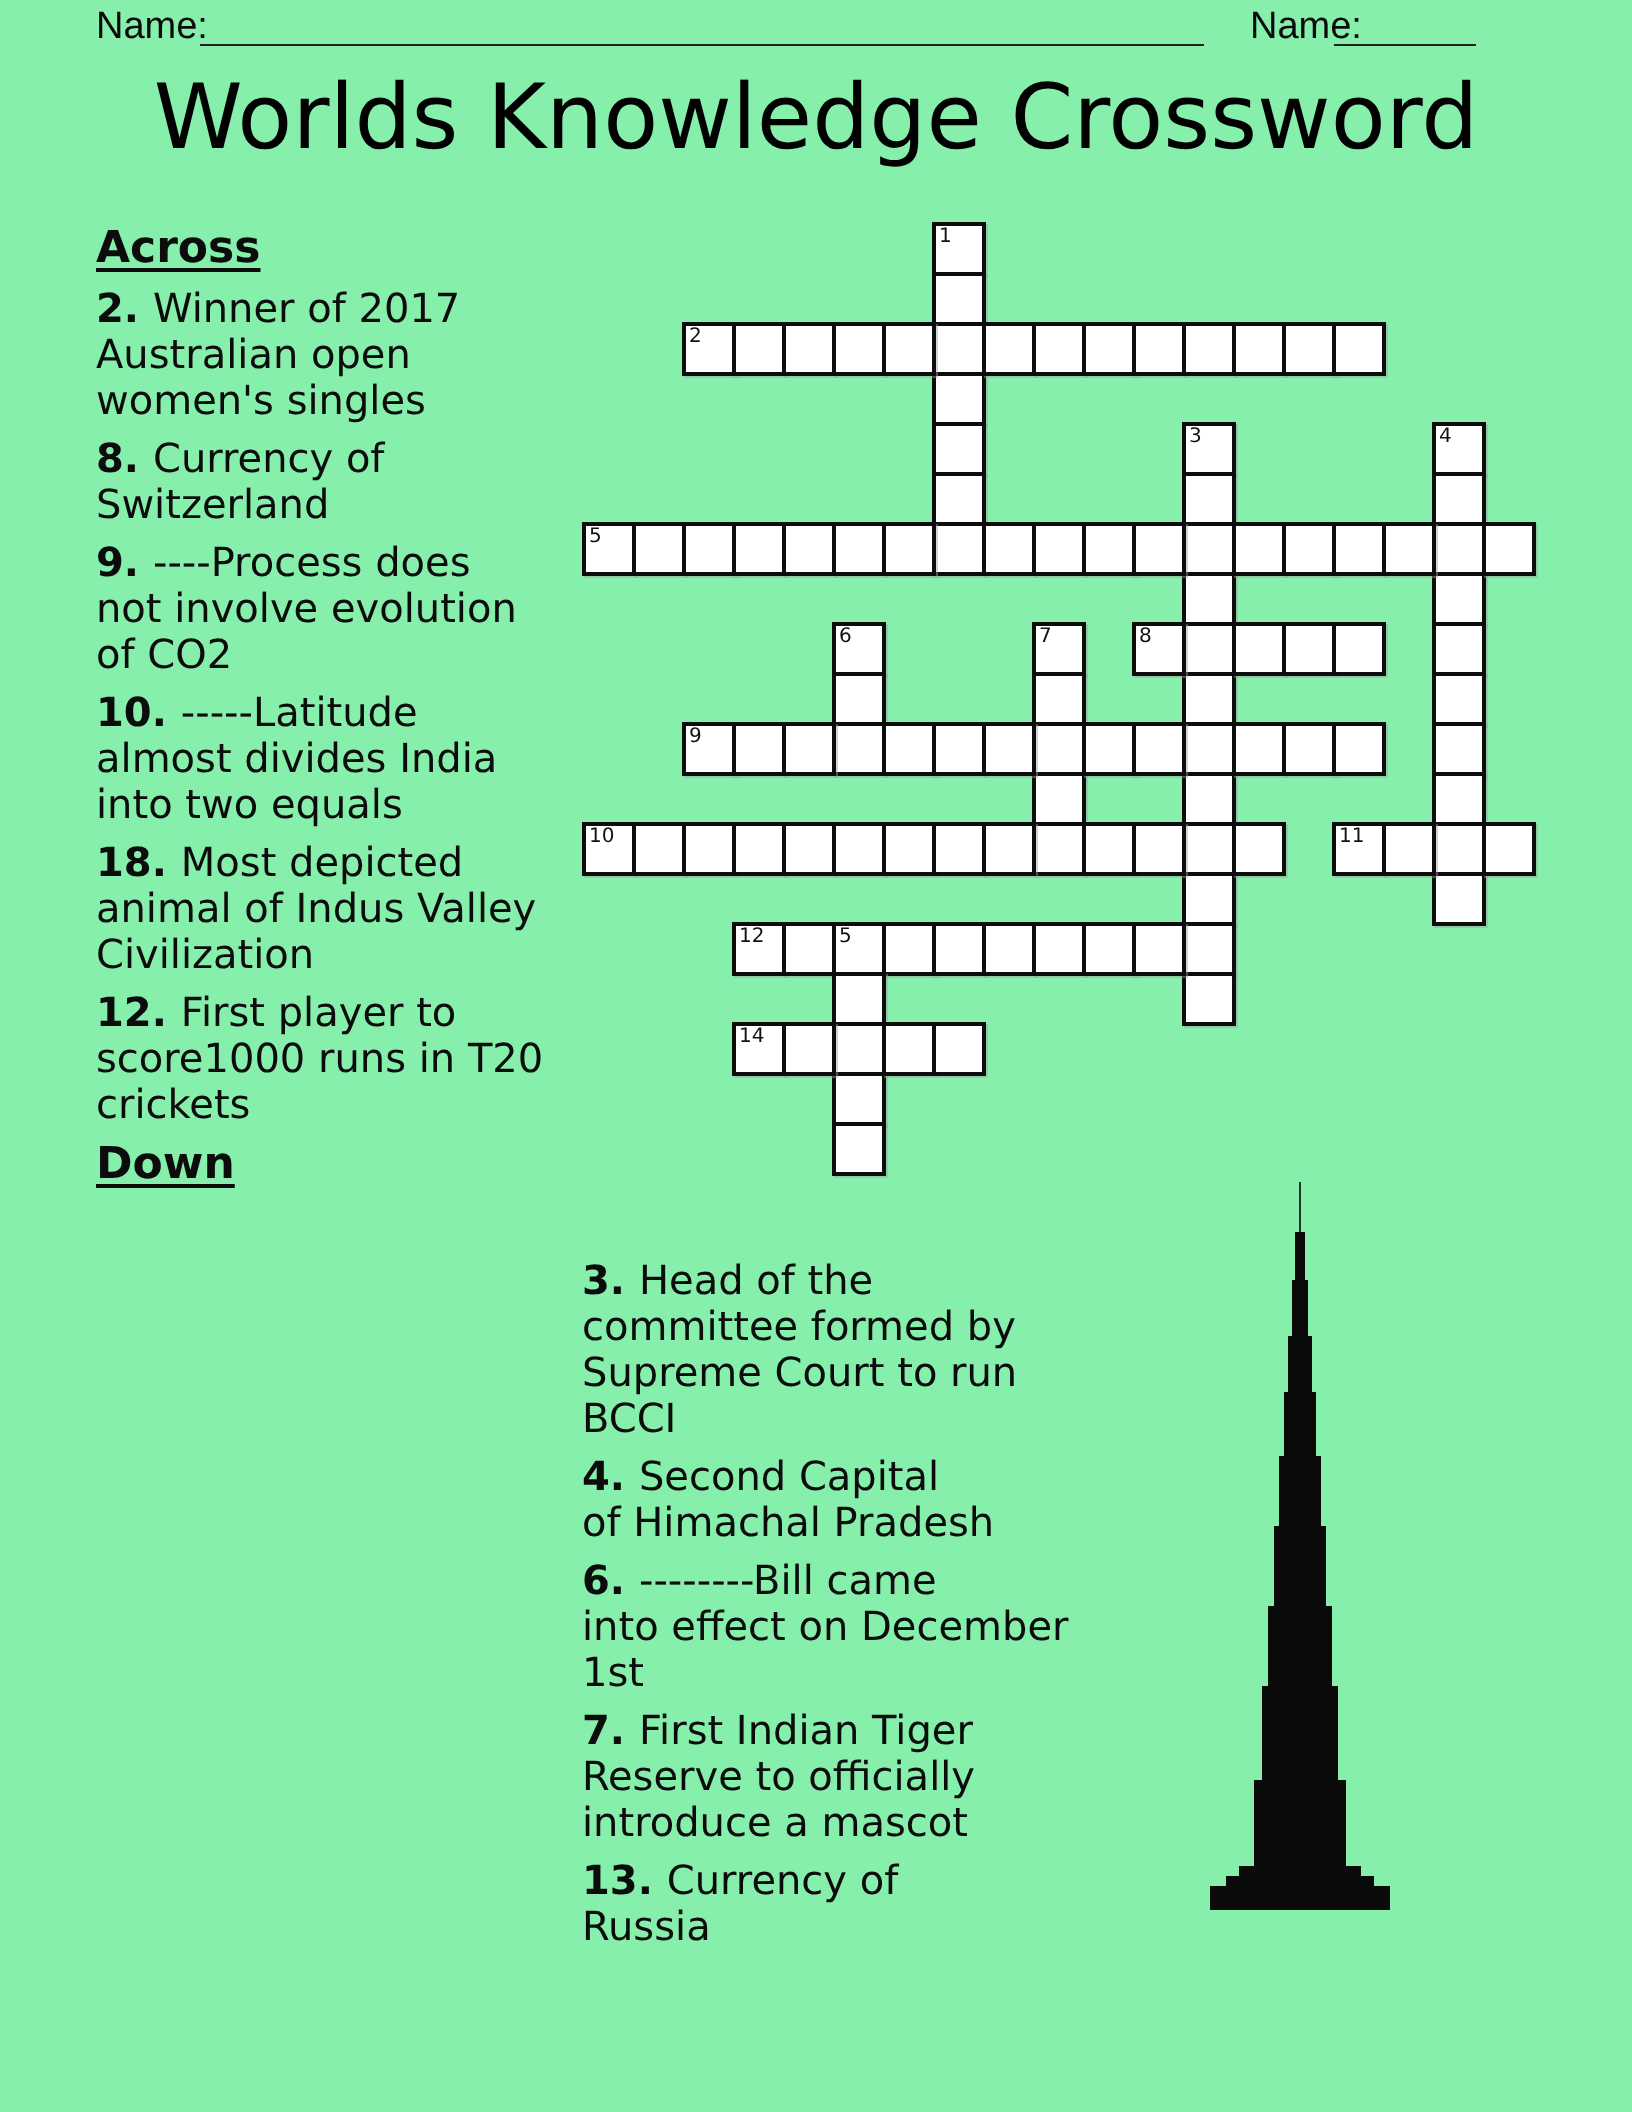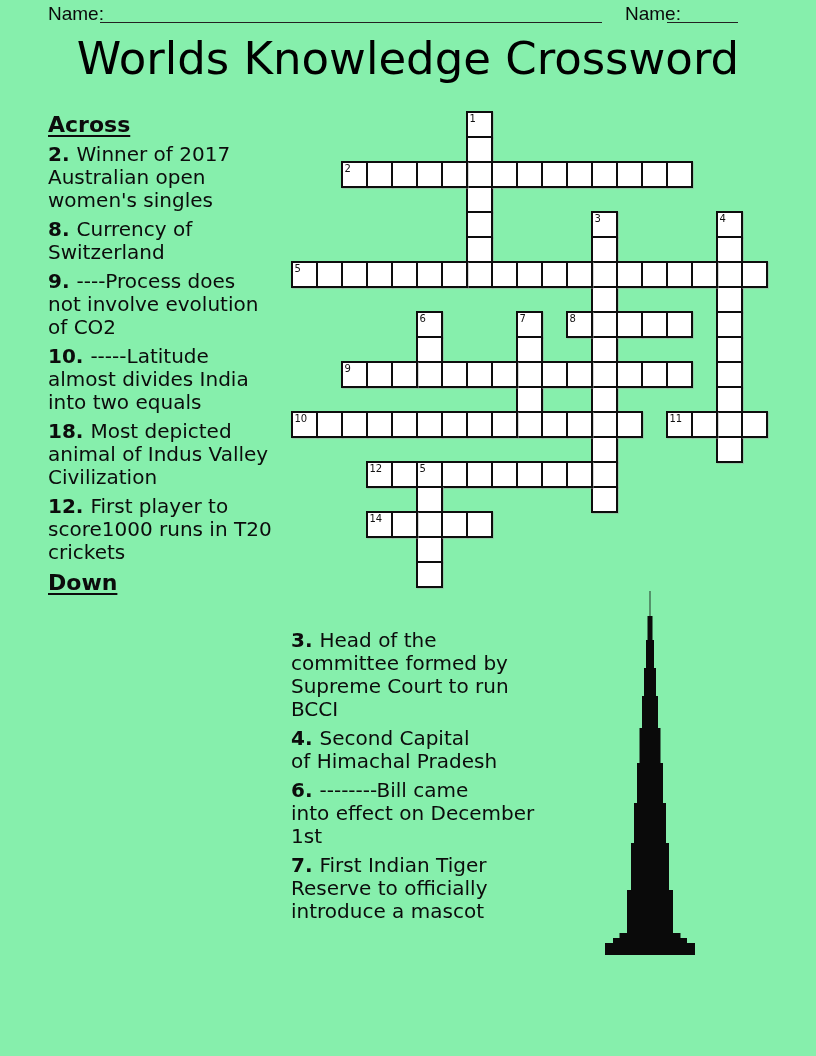--- a/index.html
+++ b/index.html
@@ -252,19 +252,21 @@
 committee formed by
 Supreme Court to run
 BCCI</span></div>
       <div class="clue"><b>4. </b><span class="txt">Second Capital
 of Himachal Pradesh</span></div>
       <div class="clue"><b>6. </b><span class="txt">--------Bill came
 into effect on December 1st</span></div>
       <div class="clue"><b>7. </b><span class="txt">First Indian Tiger
 Reserve to officially
 introduce a mascot</span></div>
+      <div class="clue"><b>13. </b><span class="txt">Currency of
+Russia</span></div>
     </div>
 
   <svg class="tower" width="92" height="368" viewBox="0 0 92 368">
     <path fill="#0a0a0a" d="M45.6 3 L46.4 3 L46.4 28 L48.5 28 L48.5 52 L50 52 L50 80 L52 80 L52 108 L54 108 L54 140 L56.5 140 L56.5 175 L59 175 L59 215 L62 215 L62 255 L65 255 L65 302 L69 302 L69 345 L76.5 345 L76.5 350 L83 350 L83 355 L91 355 L91 367 L1 367 L1 355 L9 355 L9 350 L15.5 350 L15.5 345 L23 345 L23 302 L27 302 L27 255 L30 255 L30 215 L33 215 L33 175 L35.5 175 L35.5 140 L38 140 L38 108 L40 108 L40 80 L42 80 L42 52 L43.5 52 L43.5 28 L45.6 28 Z"></path>
   </svg>
 
 </div>
 
 </body></html>

